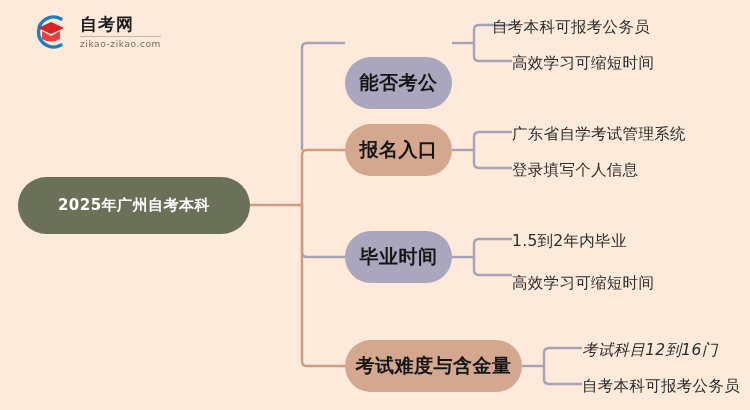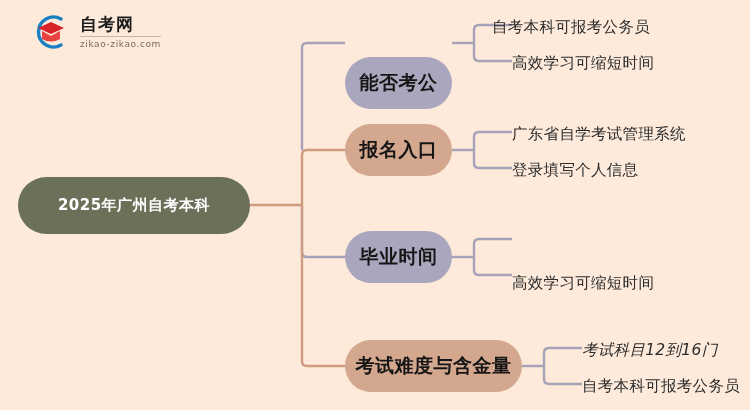--- a/index.html
+++ b/index.html
@@ -152,20 +152,21 @@
 
   <div class="node node-branch" style="left:345px; top:124px; width:107px; height:52px; background:#d4a78f;">
     <span>报名入口</span>
   </div>
   <div class="leaf" style="left:512px; top:124px;">广东省自学考试管理系统</div>
   <div class="leaf" style="left:512px; top:160px;">登录填写个人信息</div>
 
   <div class="node node-branch" style="left:345px; top:231px; width:107px; height:52px; background:#aaa6bd;">
     <span>毕业时间</span>
   </div>
+  <div class="leaf" style="left:512px; top:231px;">1.5到2年内毕业</div>
   <div class="leaf" style="left:512px; top:273px;">高效学习可缩短时间</div>
 
   <div class="node node-branch" style="left:345px; top:340px; width:177px; height:52px; background:#d4a78f;">
     <span>考试难度与含金量</span>
   </div>
   <div class="leaf" style="left:582px; top:340px;font-style:italic;">考试科目12到16门</div>
   <div class="leaf" style="left:582px; top:376px;">自考本科可报考公务员</div>
 
 </div>
 

